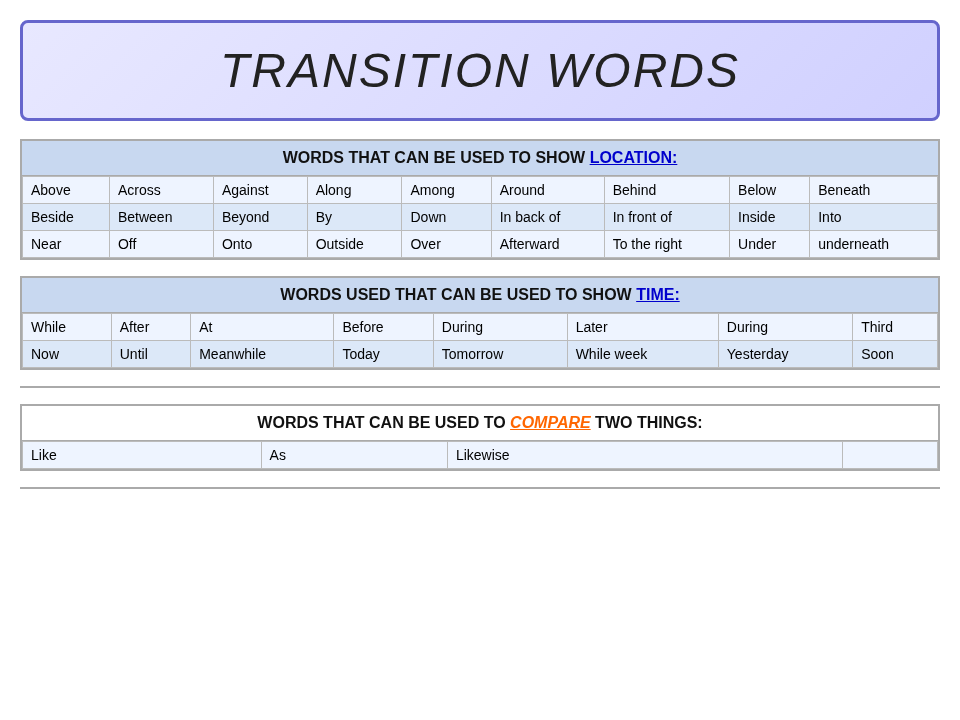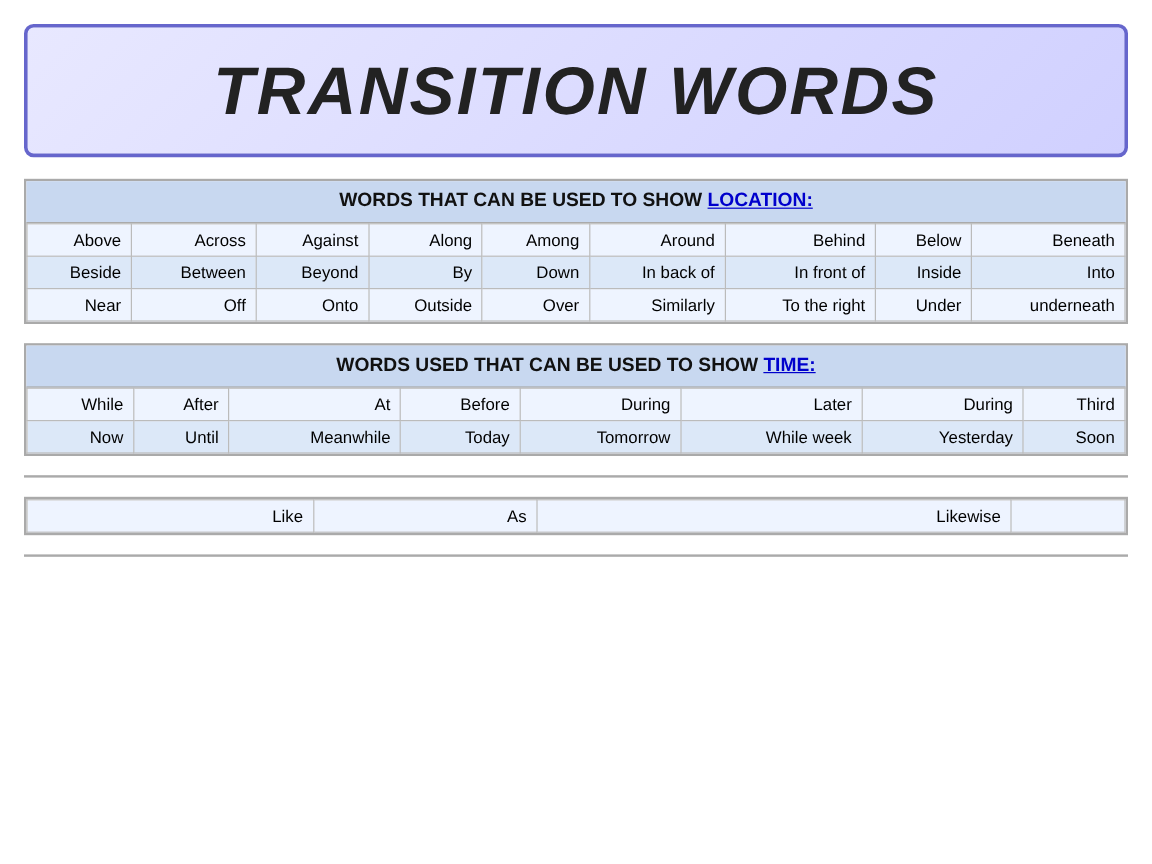--- a/index.html
+++ b/index.html
@@ -13,22 +13,22 @@
 
     .title-box {
       border: 3px solid #6666cc;
       border-radius: 8px;
       background: linear-gradient(135deg, #e8e8ff 0%, #d0d0ff 100%);
       padding: 20px 30px;
       margin-bottom: 18px;
       text-align: center;
     }
     .title-box h1 {
-      font-size: 56px;
-      font-weight: 700;
+      font-size: 48px;
+      font-weight: 400;
       color: #222;
       letter-spacing: 2px;
       font-style: italic;
     }
 
     .section {
       border: 2px solid #aaa;
       margin-bottom: 16px;
       background: #fff;
     }
@@ -48,21 +48,21 @@
       margin-top: 14px;
     }
 
     table {
       width: 100%;
       border-collapse: collapse;
     }
     td {
       border: 1px solid #bbb;
       padding: 5px 8px;
-      text-align: right;
+      text-align: left;
       font-size: 14px;
       vertical-align: middle;
     }
     tr:nth-child(even) td {
       background: #dce8f8;
     }
     tr:nth-child(odd) td {
       background: #eef4ff;
     }
 
@@ -126,21 +126,21 @@
           <td>In front of</td>
           <td>Inside</td>
           <td>Into</td>
         </tr>
         <tr>
           <td>Near</td>
           <td>Off</td>
           <td>Onto</td>
           <td>Outside</td>
           <td>Over</td>
-          <td>Similarly</td>
+          <td>Afterward</td>
           <td>To the right</td>
           <td>Under</td>
           <td>underneath</td>
         </tr>
       </tbody>
   </table>
 </div>
 
 <div class="section">
   <div class="section-header">
@@ -168,20 +168,23 @@
           <td>Yesterday</td>
           <td>Soon</td>
         </tr>
       </tbody>
   </table>
 </div>
 
 <hr class="divider">
 
 <div class="compare-section">
+  <div class="compare-header">
+    <span>WORDS THAT CAN BE USED TO </span><a href="#">COMPARE</a><span> TWO THINGS:</span>
+  </div>
   <table>
     <tbody id="compare-tbody">
         <tr>
           <td>Like</td>
           <td>As</td>
           <td>Likewise</td>
           <td></td>
         </tr>
       </tbody>
   </table>

